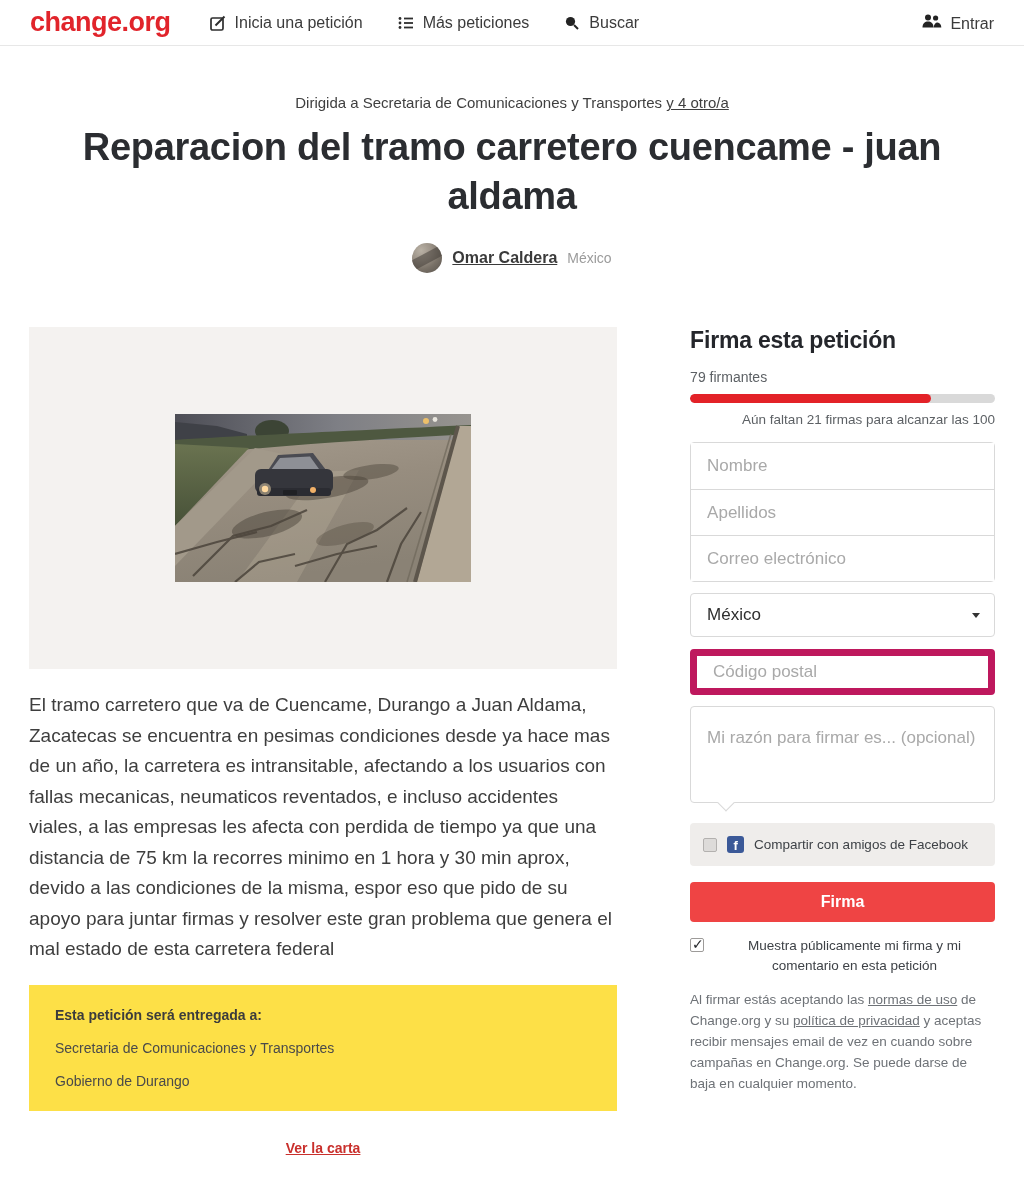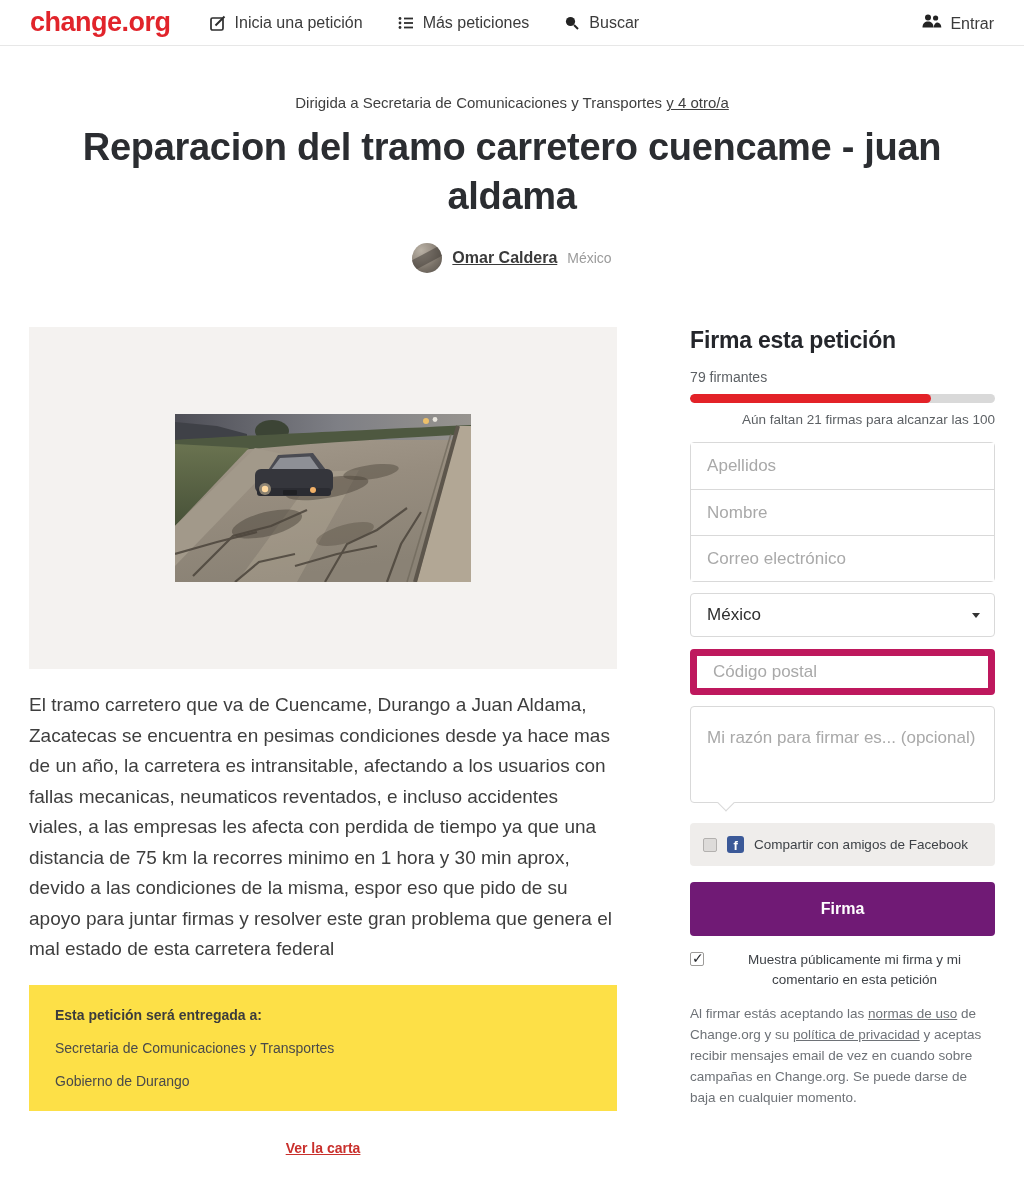--- a/index.html
+++ b/index.html
@@ -138,22 +138,22 @@
     font-size:14px; font-weight:700; color:#26282c;
   }
   .fb-icon {
     width:17px; height:17px; border-radius:3px; background:#3b5998; color:#fff;
     font-size:13px; font-weight:700; text-align:center; line-height:19px;
     flex:0 0 auto; overflow:hidden;
   }
   .fb-label { font-size:13.5px; color:#3e4247; }
 
   .sign-button {
-    margin-top:16px; width:100%; height:54px; border:none; border-radius:4px;
-    background:#701a75; color:#fff; font-size:16px; font-weight:700;
+    margin-top:16px; width:100%; height:40px; border:none; border-radius:4px;
+    background:#ef4444; color:#fff; font-size:16px; font-weight:700;
     font-family:"Liberation Sans","DejaVu Sans",sans-serif; cursor:pointer;text-align:center;
   }
 
   .public-row { margin-top:14px; display:flex; gap:10px; align-items:flex-start; cursor:pointer; }
   .public-row .checkbox { margin-top:2px; }
   .public-label { font-size:13.5px; line-height:20px; color:#3e4247;text-align:center; }
 
   .legal { margin-top:13px; font-size:13.5px; line-height:21px; color:#6e7277; }
   .legal .lnk { text-decoration:underline; cursor:pointer; }
 </style>
@@ -305,22 +305,22 @@
   <div class="col-right">
     <div class="sign-heading">Firma esta petición</div>
     <div class="signer-count">79 firmantes</div>
 
     <div class="progress-track">
       <div class="progress-fill" style="width: 79%;"></div>
     </div>
     <div class="remaining">Aún faltan 21 firmas para alcanzar las 100</div>
 
     <div class="input-group">
+      <input type="text" placeholder="Nombre" style="">
       <input type="text" placeholder="Apellidos" style="">
-      <input type="text" placeholder="Nombre" style="">
       <input type="text" placeholder="Correo electrónico" style="">
     </div>
 
     <div class="select">
       <span>México</span>
       <span class="caret"></span>
     </div>
 
     <input type="text" class="single-input" placeholder="Código postal" style="">
 

